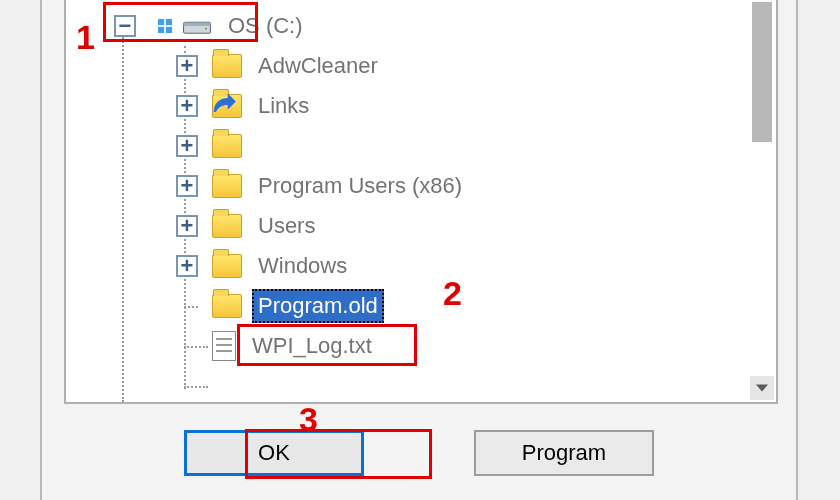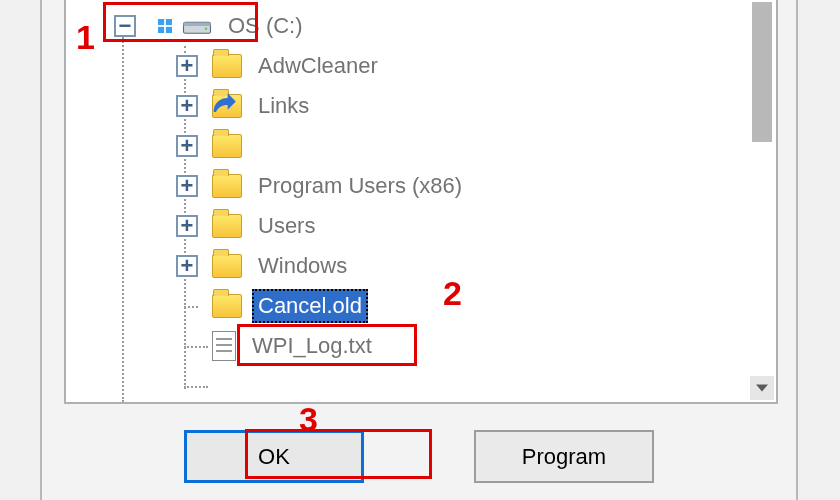--- a/index.html
+++ b/index.html
@@ -166,21 +166,21 @@
   
   .btnbar {
     position: absolute;
     left: 0; right: 0;
     top: 430px;
     display: flex;
     justify-content: center;
     gap: 110px;
   }
   .btn {
-    width: 180px; height: 53px;
+    width: 180px; height: 46px;
     background: #eaeaea;
     border: 2px solid #9c9c9c;
     display: flex; align-items: center; justify-content: center;
     font-size: 22px;
     color: #000;
   }
   .btn.primary {
     background: #e8e8e8;
     outline: 3px solid #0a6fd6;
     outline-offset: -3px;
@@ -286,21 +286,21 @@
 
         <div class="node lvl-2">
           <div class="expander">+</div>
           <span class="ic ic-folder"></span>
           <span class="lbl">Windows</span>
         </div>
 
         <div class="node lvl-2 selected">
           <span class="expander-gap"></span>
           <span class="ic ic-folder"></span>
-          <span class="lbl">Cancel.old</span>
+          <span class="lbl">Program.old</span>
         </div>
 
         <div class="node lvl-2">
           <span class="expander-gap"></span>
           <span class="ic ic-textfile"></span>
           <span class="lbl">WPI_Log.txt</span>
         </div>
 
       </div>
 

